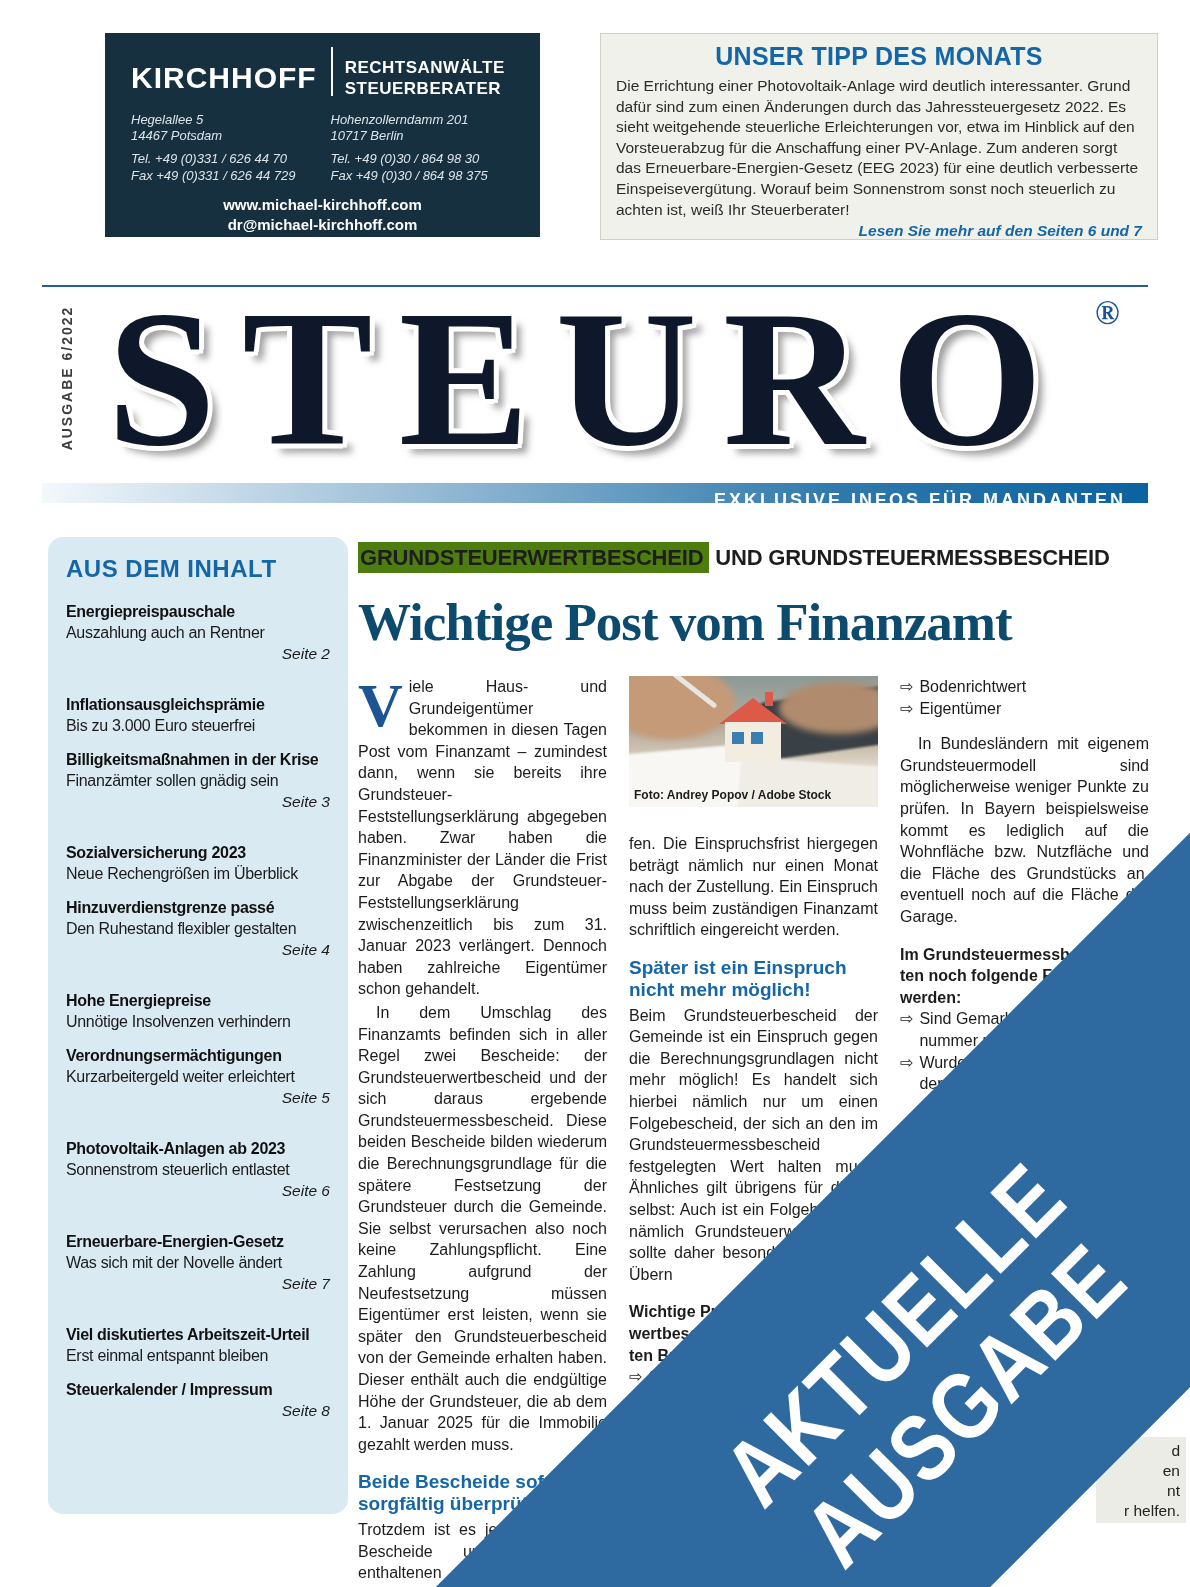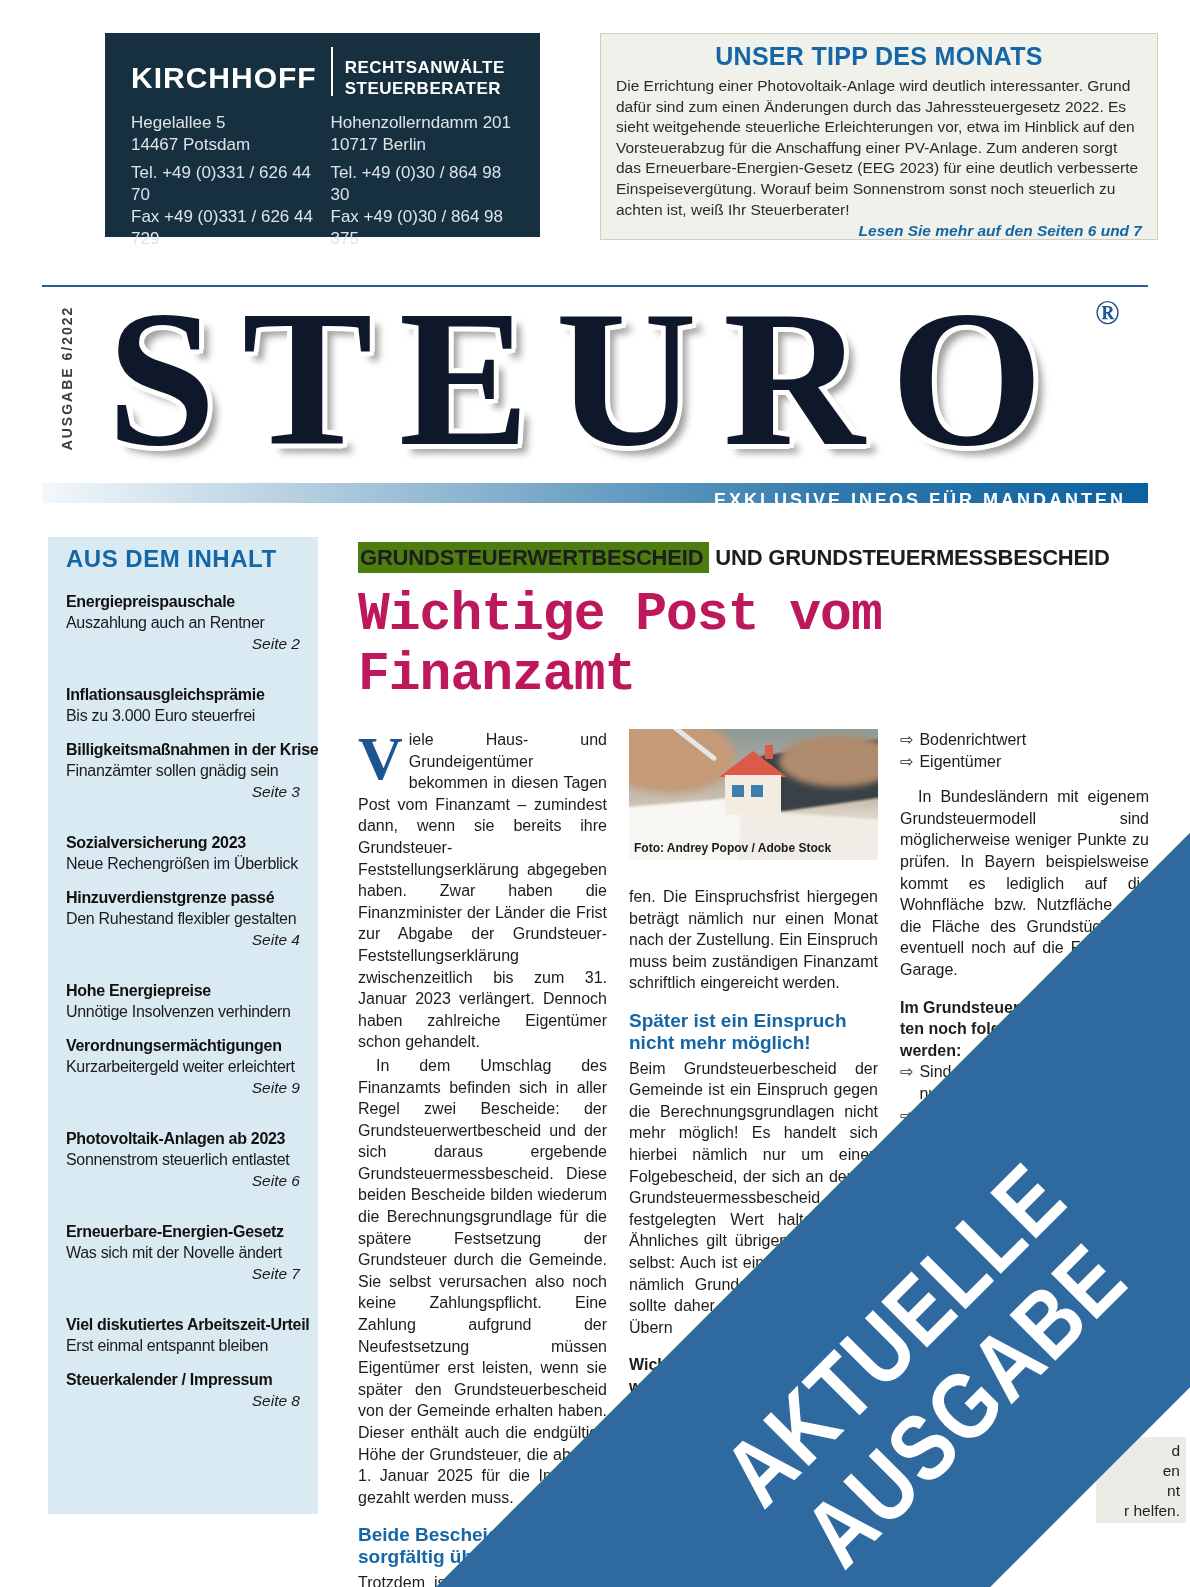--- a/index.html
+++ b/index.html
@@ -6,21 +6,21 @@
   body { background:#ffffff; font-family:"Liberation Sans", sans-serif; }
   .page { position:relative; width:1190px; height:1587px; background:#fff; overflow:hidden; }
 
   
   .firm-card { position:absolute; left:105px; top:33px; width:435px; height:204px;
     background:#16303f; color:#fff; padding:14px 18px 10px 18px; }
   .firm-top { display:flex; align-items:stretch; }
   .firm-name { font-size:30px; font-weight:bold; letter-spacing:1px; padding:14px 14px 0 8px; }
   .firm-divider { width:2px; background:#fff; margin:0 12px 4px 0; }
   .firm-prof { font-size:17px; font-weight:bold; line-height:1.25; padding-top:10px; letter-spacing:.5px; }
-  .firm-addr { display:flex; margin-top:12px; font-size:17px; color:#dde4e9; line-height:1.3; }
+  .firm-addr { display:flex; margin-top:12px; font-size:13px; color:#dde4e9; line-height:1.3;font-style:italic; }
   .addr-col { width:50%; padding-left:8px; }
   .addr-col .telfax { margin-top:6px; }
   .firm-contact { text-align:center; font-weight:bold; font-size:15px; margin-top:10px; line-height:1.35; color:#fff; }
 
   
   .tip-box { position:absolute; left:600px; top:33px; width:558px; height:207px;
     background:#eff1ea; border:1px solid #ccd2c2; padding:8px 15px 6px 15px; }
   .tip-title { text-align:center; color:#1566a7; font-weight:bold; font-size:25px; letter-spacing:.3px; margin-bottom:5px; }
   .tip-body { font-size:15.5px; color:#2b2b2b; line-height:1.33; }
   .tip-more { text-align:right; color:#1566a7; font-style:italic; font-weight:bold; font-size:15.5px; margin-top:2px; }
@@ -37,35 +37,35 @@
       -5px 0 0 #fff, 5px 0 0 #fff, 0 -5px 0 #fff, 0 5px 0 #fff,
       9px 9px 7px rgba(80,80,80,.55); }
   .registered { position:absolute; left:1095px; top:295px; font-family:"Liberation Serif", serif;
     font-weight:bold; font-size:33px; color:#1c5591; }
   .tagline-bar { position:absolute; left:42px; top:483px; width:1106px; height:20px;
     background:linear-gradient(90deg,#f3f8fb 0%,#c3d8e7 18%,#7aa9c9 45%,#2f79ac 72%,#0b62a0 100%);
     color:#fff; font-weight:bold; font-size:18px; letter-spacing:3px;
     text-align:right; line-height:34px; padding-right:22px; }
 
   
-  .sidebar { position:absolute; left:48px; top:537px; width:270px; height:977px;
-    background:#daeaf2; padding:8px 18px 10px 18px; }
+  .sidebar { position:absolute; left:48px; top:537px; width:300px; height:977px;
+    background:#daeaf2; padding:18px 18px 10px 18px;border-radius:15px; }
   .toc-title { color:#1566a7; font-weight:bold; font-size:24px; letter-spacing:.5px; margin-bottom:18px; }
   .toc-entry { margin-bottom:13px; }
   .toc-entry.with-page { margin-bottom:30px; }
   .toc-item-title { font-weight:bold; font-size:16px; line-height:21px; color:#111; white-space:nowrap; letter-spacing:-.3px; }
   .toc-item-sub { font-size:16px; line-height:21px; color:#1b1b1b; white-space:nowrap; letter-spacing:-.3px; }
   .toc-item-page { font-size:15.5px; font-style:italic; text-align:right; color:#1b1b1b; line-height:21px; }
 
   
   .main { position:absolute; left:358px; top:545px; width:792px; }
   .kicker { font-size:22px; font-weight:bold; color:#1d1d1d; letter-spacing:-.2px; }
   .kicker .hl { background:#4d7c0f; padding:3px 6px 3px 2px; }
-  .headline { font-family:Liberation Mono, monospace; font-weight:bold; font-size:53px; color:#be185d;
-    margin-top:14px; letter-spacing:-1px; }
+  .headline { font-family:Liberation Serif, serif; font-weight:bold; font-size:53px; color:#0c4a6e;
+    margin-top:21px; letter-spacing:-1px; }
   .columns { display:flex; gap:22px; margin-top:24px; color:#1c1c1c; }
   .col { width:249px; font-size:16px; line-height:1.35; text-align:justify; }
   .para { margin-bottom:2px; }
   .para.indent { text-indent:18px; }
   .dropcap { float:left; font-family:"Liberation Serif", serif; font-weight:bold; font-size:62px;
     line-height:.82; color:#1c5591; padding:4px 6px 0 0; }
   .subhead { color:#1566a7; font-size:19px; font-weight:bold; line-height:1.15; margin:16px 0 4px 0; text-align:left; }
   .boldpara { font-weight:bold; margin-top:16px; text-align:left; }
   .fline { display:block; white-space:nowrap; }
   .bullet { display:flex; gap:6px; text-align:left; line-height:1.35; }
@@ -178,21 +178,21 @@
       <div class="toc-item-sub">Den Ruhestand flexibler gestalten</div>
       <div class="toc-item-page">Seite 4</div>
     </div>
     <div class="toc-entry">
       <div class="toc-item-title">Hohe Energiepreise</div>
       <div class="toc-item-sub">Unnötige Insolvenzen verhindern</div>
     </div>
     <div class="toc-entry with-page">
       <div class="toc-item-title">Verordnungsermächtigungen</div>
       <div class="toc-item-sub">Kurzarbeitergeld weiter erleichtert</div>
-      <div class="toc-item-page">Seite 9</div>
+      <div class="toc-item-page">Seite 5</div>
     </div>
     <div class="toc-entry with-page">
       <div class="toc-item-title">Photovoltaik-Anlagen ab 2023</div>
       <div class="toc-item-sub">Sonnenstrom steuerlich entlastet</div>
       <div class="toc-item-page">Seite 6</div>
     </div>
     <div class="toc-entry with-page">
       <div class="toc-item-title">Erneuerbare-Energien-Gesetz</div>
       <div class="toc-item-sub">Was sich mit der Novelle ändert</div>
       <div class="toc-item-page">Seite 7</div>

